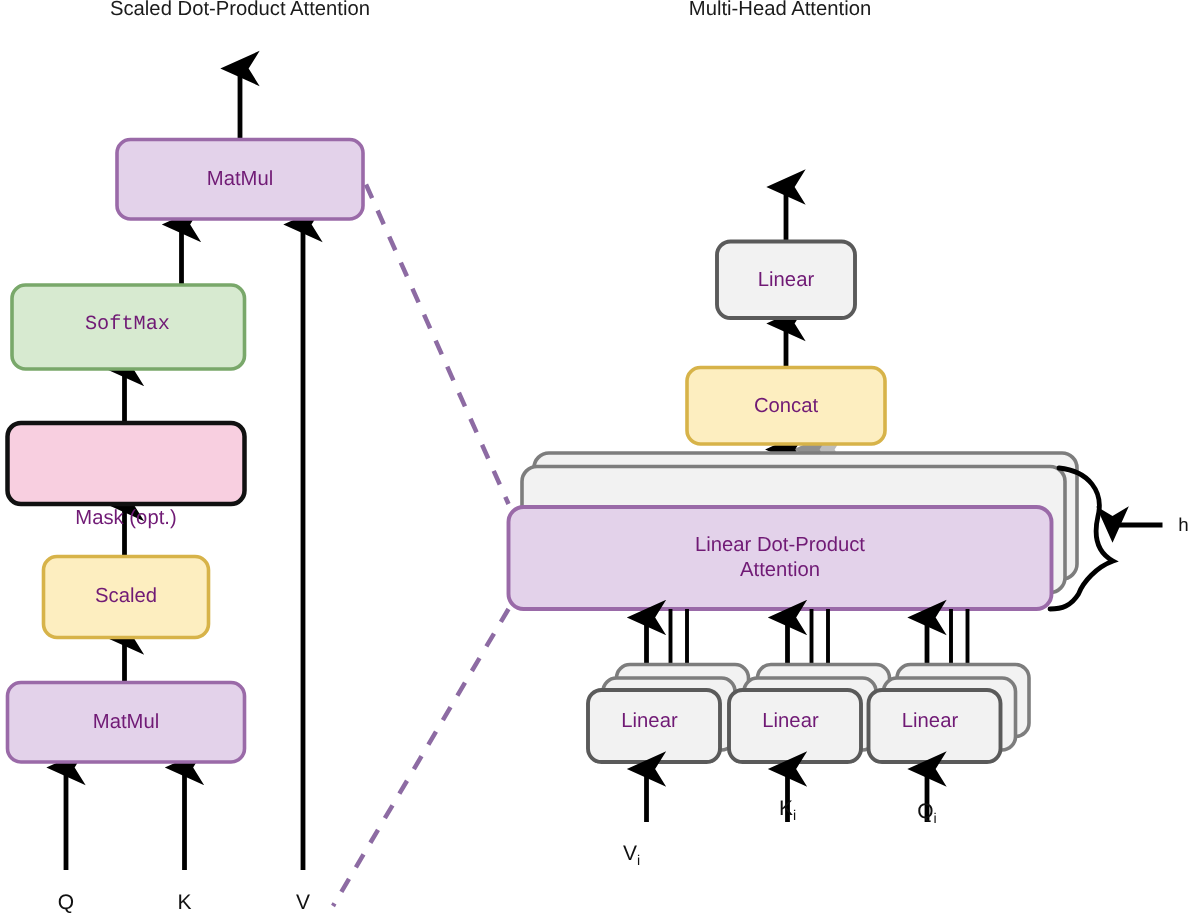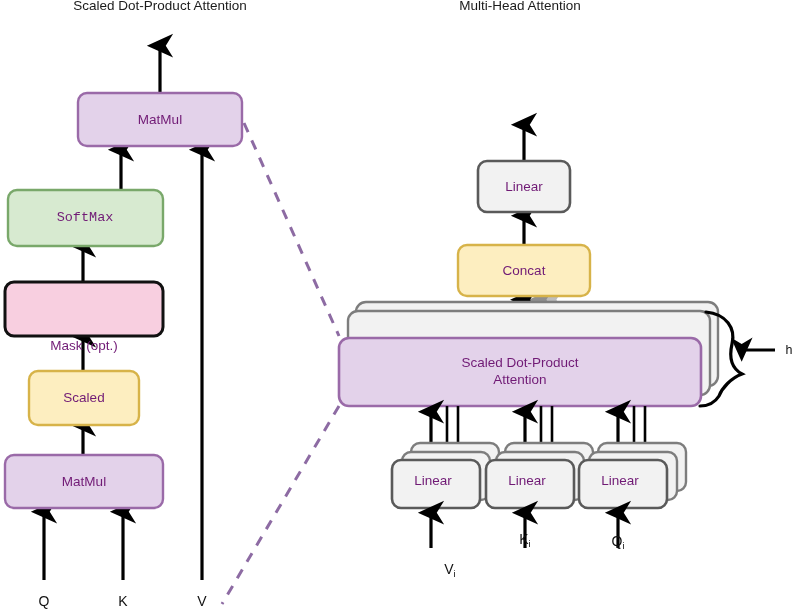--- a/index.html
+++ b/index.html
@@ -197,29 +197,29 @@
   <div class="boxlabel" style="left:84px;top:482px;">MatMul</div>
 
   <div class="varlabel" style="left:44px;top:601px;">Q</div>
   <div class="varlabel" style="left:123px;top:601px;">K</div>
   <div class="varlabel" style="left:202px;top:601px;">V</div>
 
   <div class="boxlabel" style="left:524px;top:187px;">Linear</div>
   <div class="boxlabel" style="left:524px;top:271px;">Concat</div>
 
   <div class="boxlabel" style="left:520px;top:372px;">
-    <span>Scaled Dot-Product</span><br>
+    <span>Linear Dot-Product</span><br>
     <span>Attention</span>
   </div>
 
   <div class="boxlabel" style="left:433px;top:481px;">Linear</div>
   <div class="boxlabel" style="left:527px;top:481px;">Linear</div>
   <div class="boxlabel" style="left:620px;top:481px;">Linear</div>
 
-  <div class="varlabel" style="left:450px;top:570px;">
+  <div class="varlabel" style="left:421px;top:570px;">
     <span>V</span><sub>i</sub>
   </div>
   <div class="varlabel" style="left:525px;top:540px;">
     <span>K</span><sub>i</sub>
   </div>
   <div class="varlabel" style="left:618px;top:542px;">
     <span>Q</span><sub>i</sub>
   </div>
 
   <div class="hlabel" style="left:789px;top:350px;">h</div>

